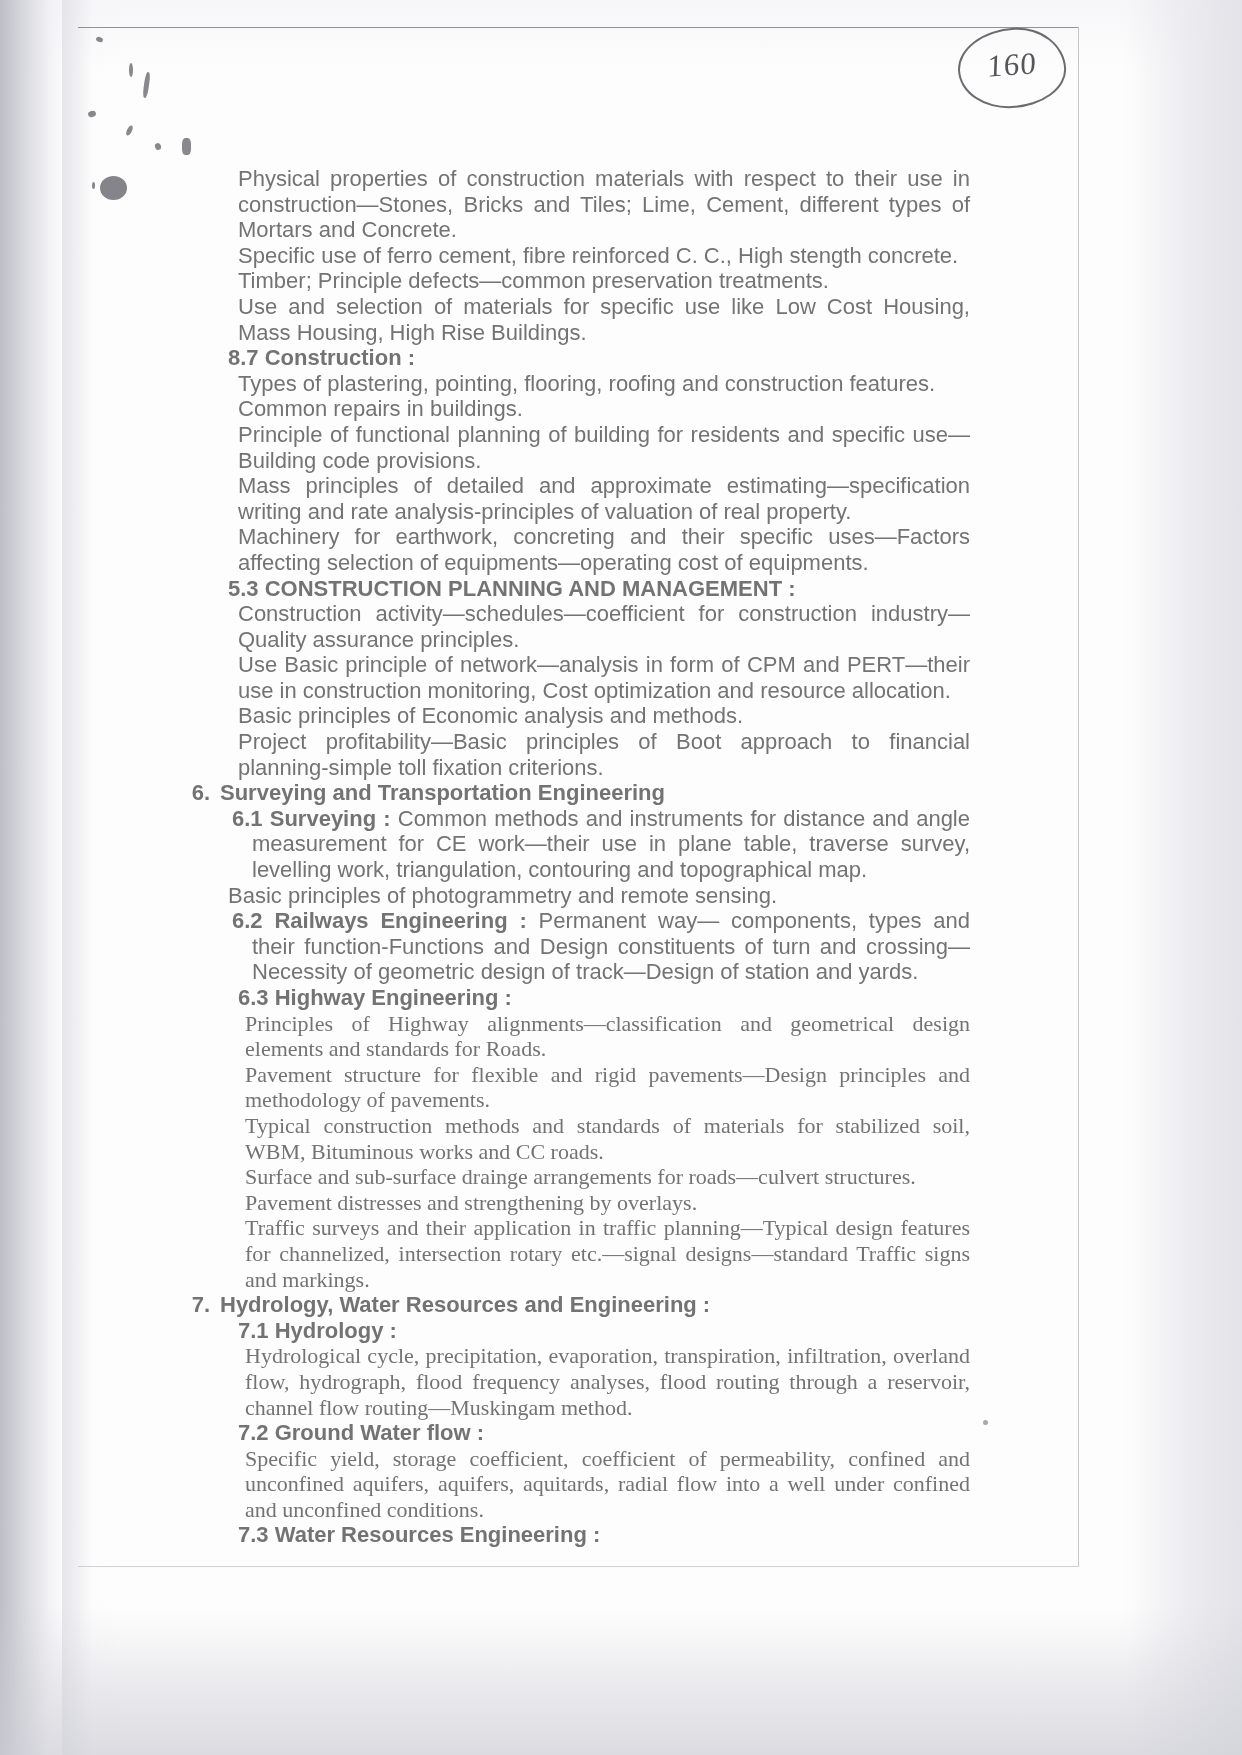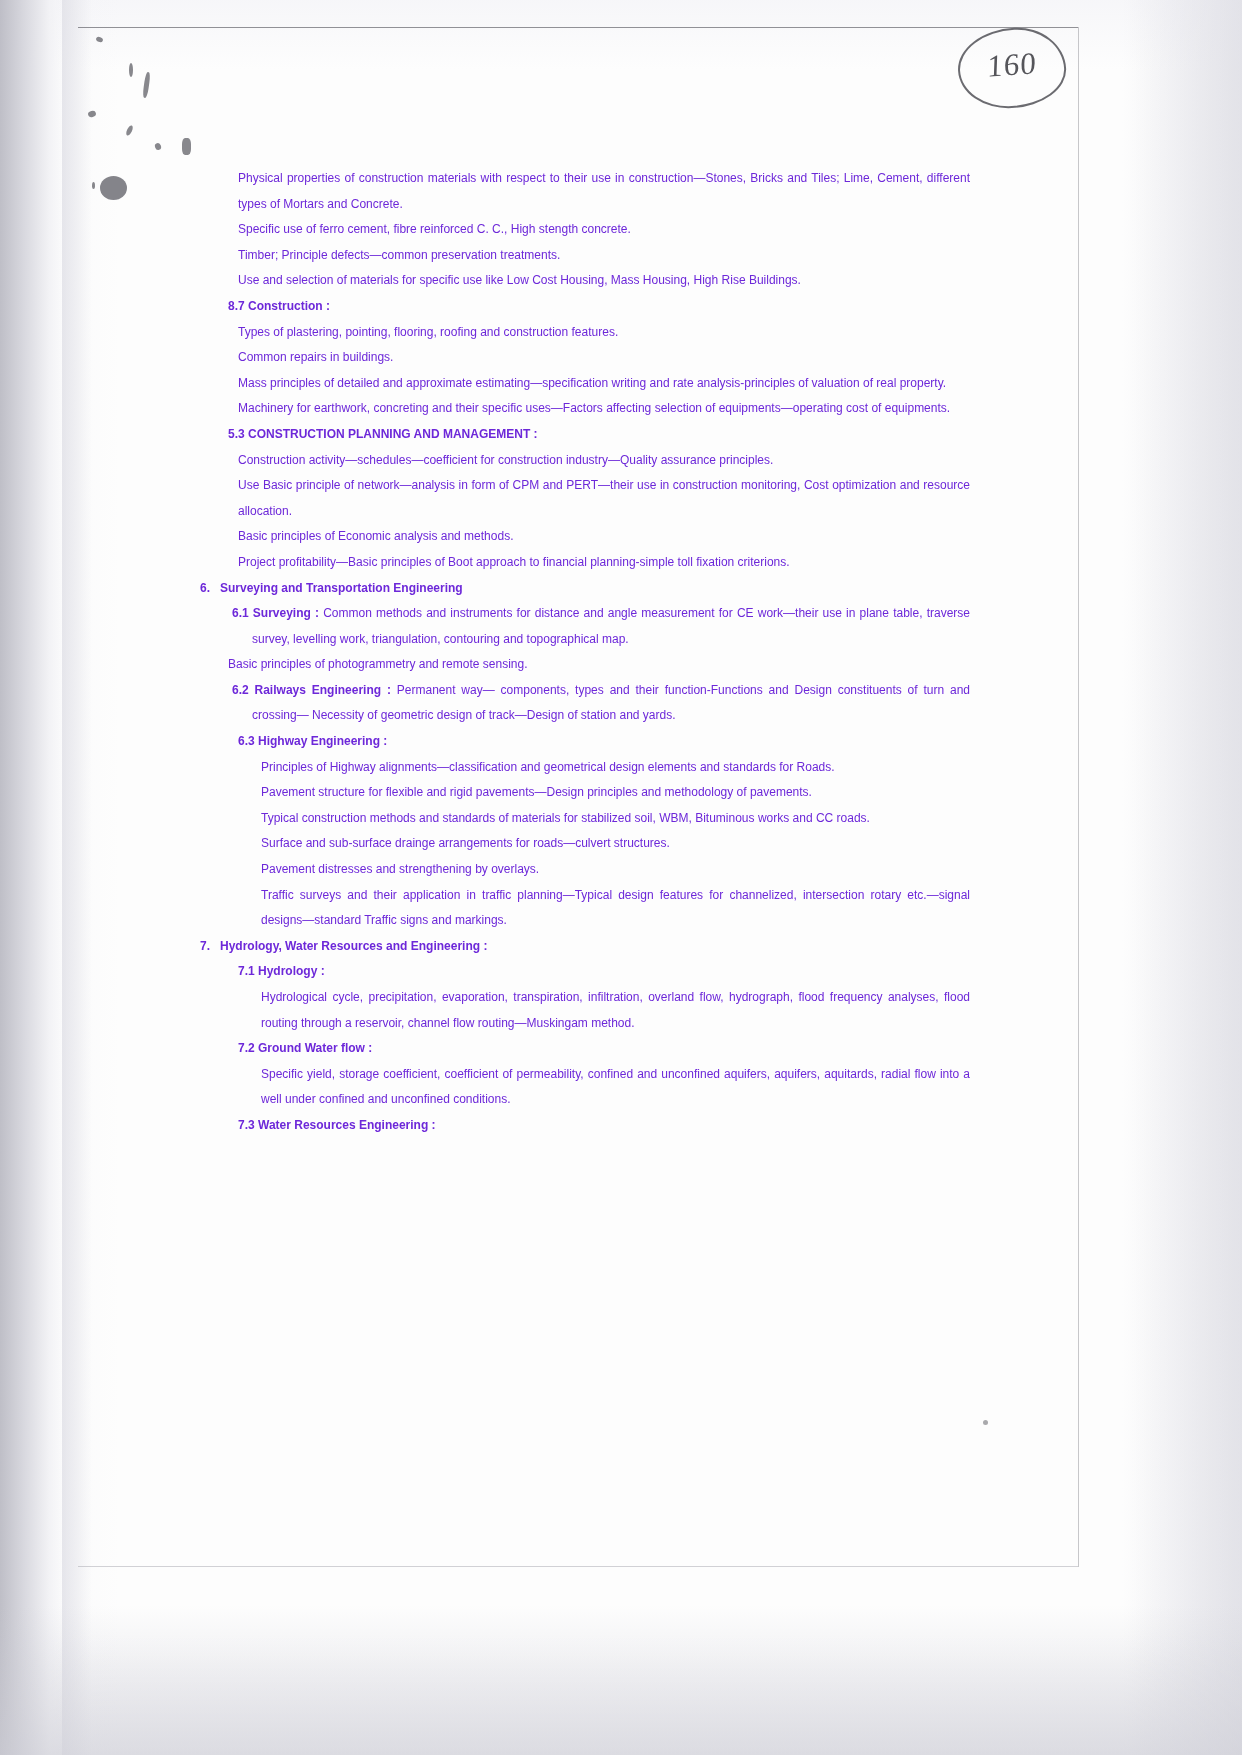--- a/index.html
+++ b/index.html
@@ -127,33 +127,33 @@
     background: #6e6e76;
     pointer-events: none;
   }
 
   
   .content {
     position: absolute;
     left: 210px;
     top: 166px;
     width: 760px;
-    color: #6d28d9;
-    font-size: 12px;
+    color: #737373;
+    font-size: 22px;
     line-height: 25.6px;
   }
 
   .blk { margin: 0; }
 
   
   .lvl-body      { margin-left: 28px; }          
   .lvl-flush     { margin-left: 18px; }          
   .lvl-sub       { margin-left: 18px; }          
   .lvl-sub2      { margin-left: 28px; }          
-  .lvl-sub3body  { margin-left: 51px; }          
+  .lvl-sub3body  { margin-left: 35px; font-family: Liberation Serif, serif; }          
   .lvl-num       { margin-left: -22px; }         
 
   .just { text-align: justify; text-justify: inter-word; }
   .num-head {
     font-weight: bold;
     display: flex;
     gap: 10px;
   }
   .num-head .n { width: 22px; text-align: right; flex: 0 0 22px; }
 
@@ -196,20 +196,21 @@
   </div>
 
   <div class="content" id="content">
       <div class="blk just lvl-body">Physical properties of construction materials with respect to their use in construction—Stones, Bricks and Tiles; Lime, Cement, different types of Mortars and Concrete.</div>
       <div class="blk just lvl-body">Specific use of ferro cement, fibre reinforced C. C., High stength concrete.</div>
       <div class="blk just lvl-body">Timber; Principle defects—common preservation treatments.</div>
       <div class="blk just lvl-body">Use and selection of materials for specific use like Low Cost Housing, Mass Housing, High Rise Buildings.</div>
       <div class="blk sub-head lvl-sub">8.7 Construction :</div>
       <div class="blk just lvl-body">Types of plastering, pointing, flooring, roofing and construction features.</div>
       <div class="blk just lvl-body">Common repairs in buildings.</div>
+      <div class="blk just lvl-body">Principle of functional planning of building for residents and specific use—Building code provisions.</div>
       <div class="blk just lvl-body">Mass principles of detailed and approximate estimating—specification writing and rate analysis-principles of valuation of real property.</div>
       <div class="blk just lvl-body">Machinery for earthwork, concreting and their specific uses—Factors affecting selection of equipments—operating cost of equipments.</div>
       <div class="blk sub-head lvl-sub">5.3 CONSTRUCTION PLANNING AND MANAGEMENT :</div>
       <div class="blk just lvl-body">Construction activity—schedules—coefficient for construction industry—Quality assurance principles.</div>
       <div class="blk just lvl-body">Use Basic principle of network—analysis in form of CPM and PERT—their use in construction monitoring, Cost optimization and resource allocation.</div>
       <div class="blk just lvl-body">Basic principles of Economic analysis and methods.</div>
       <div class="blk just lvl-body">Project profitability—Basic principles of Boot approach to financial planning-simple toll fixation criterions.</div>
       <div class="blk num-head lvl-num">
         <span class="n">6.</span>
         <span>Surveying and Transportation Engineering</span>

